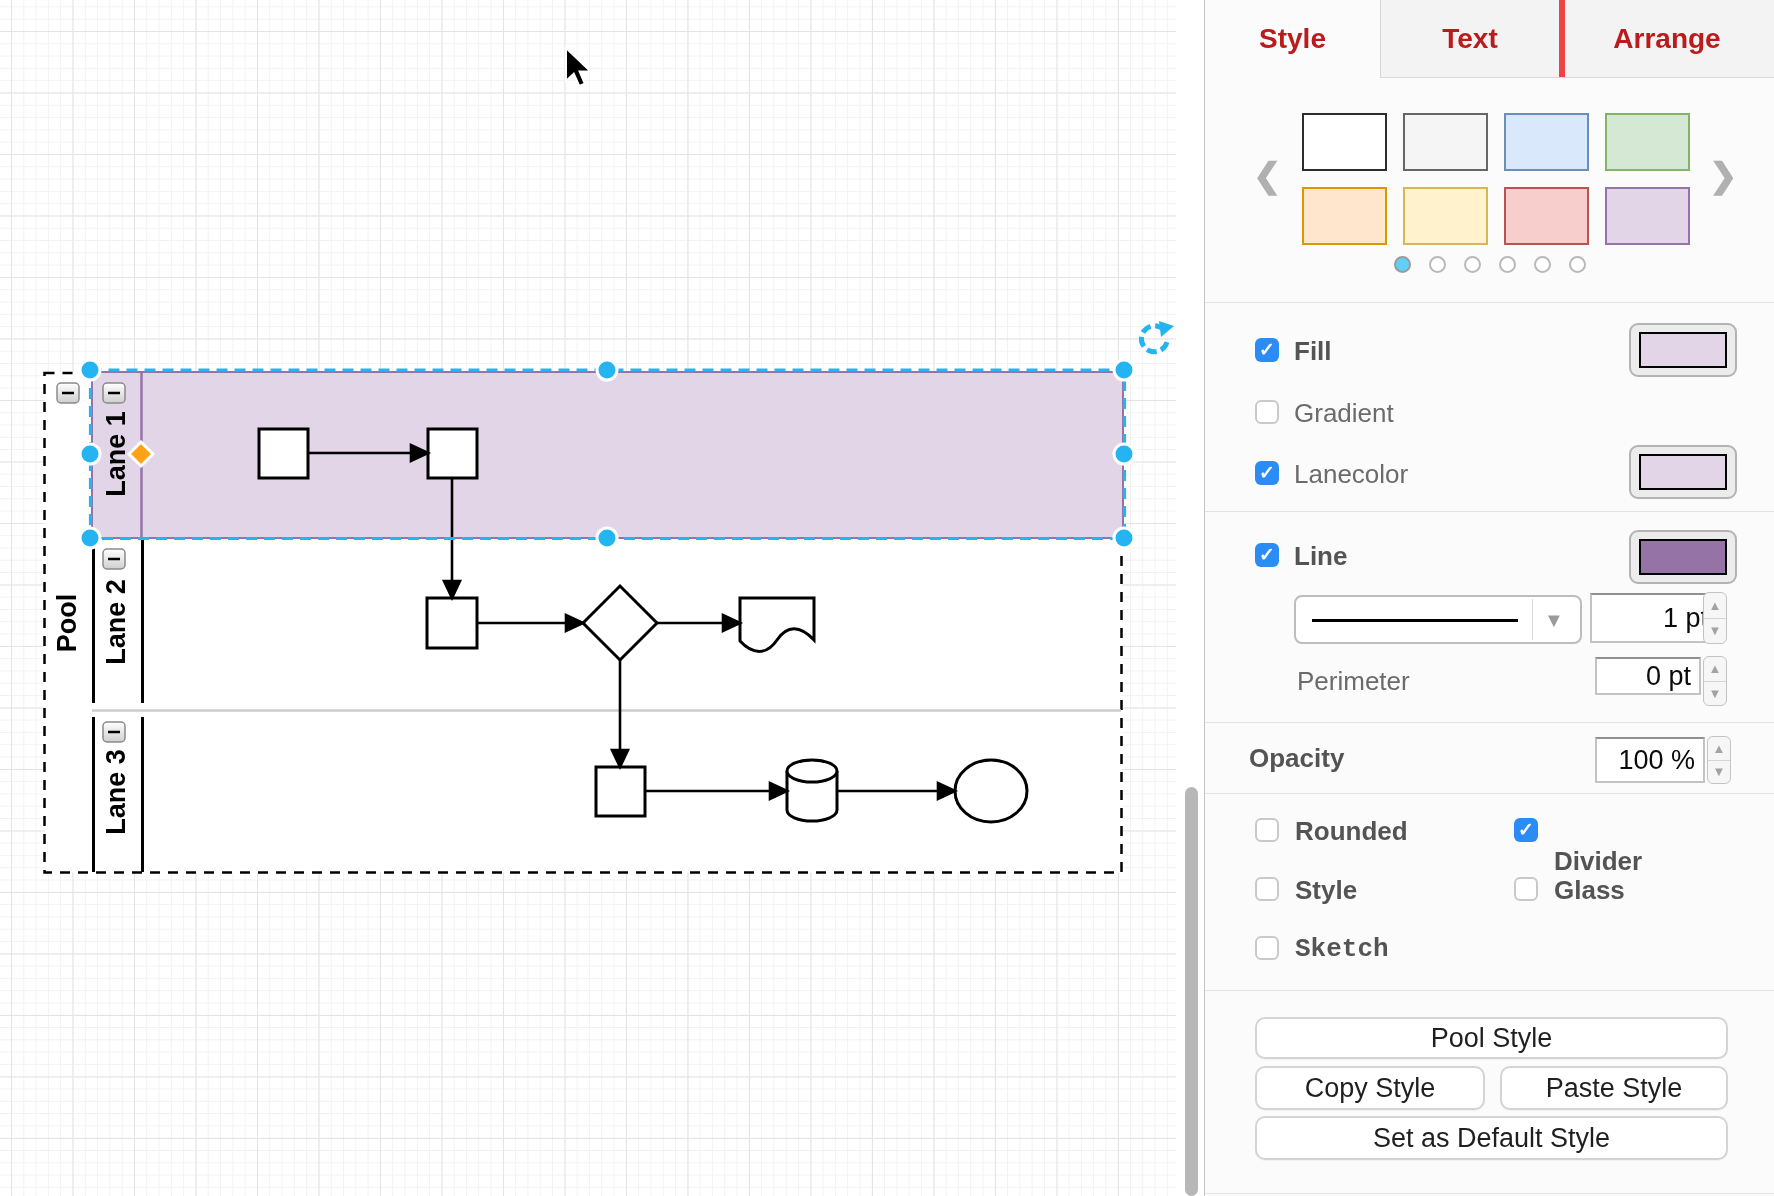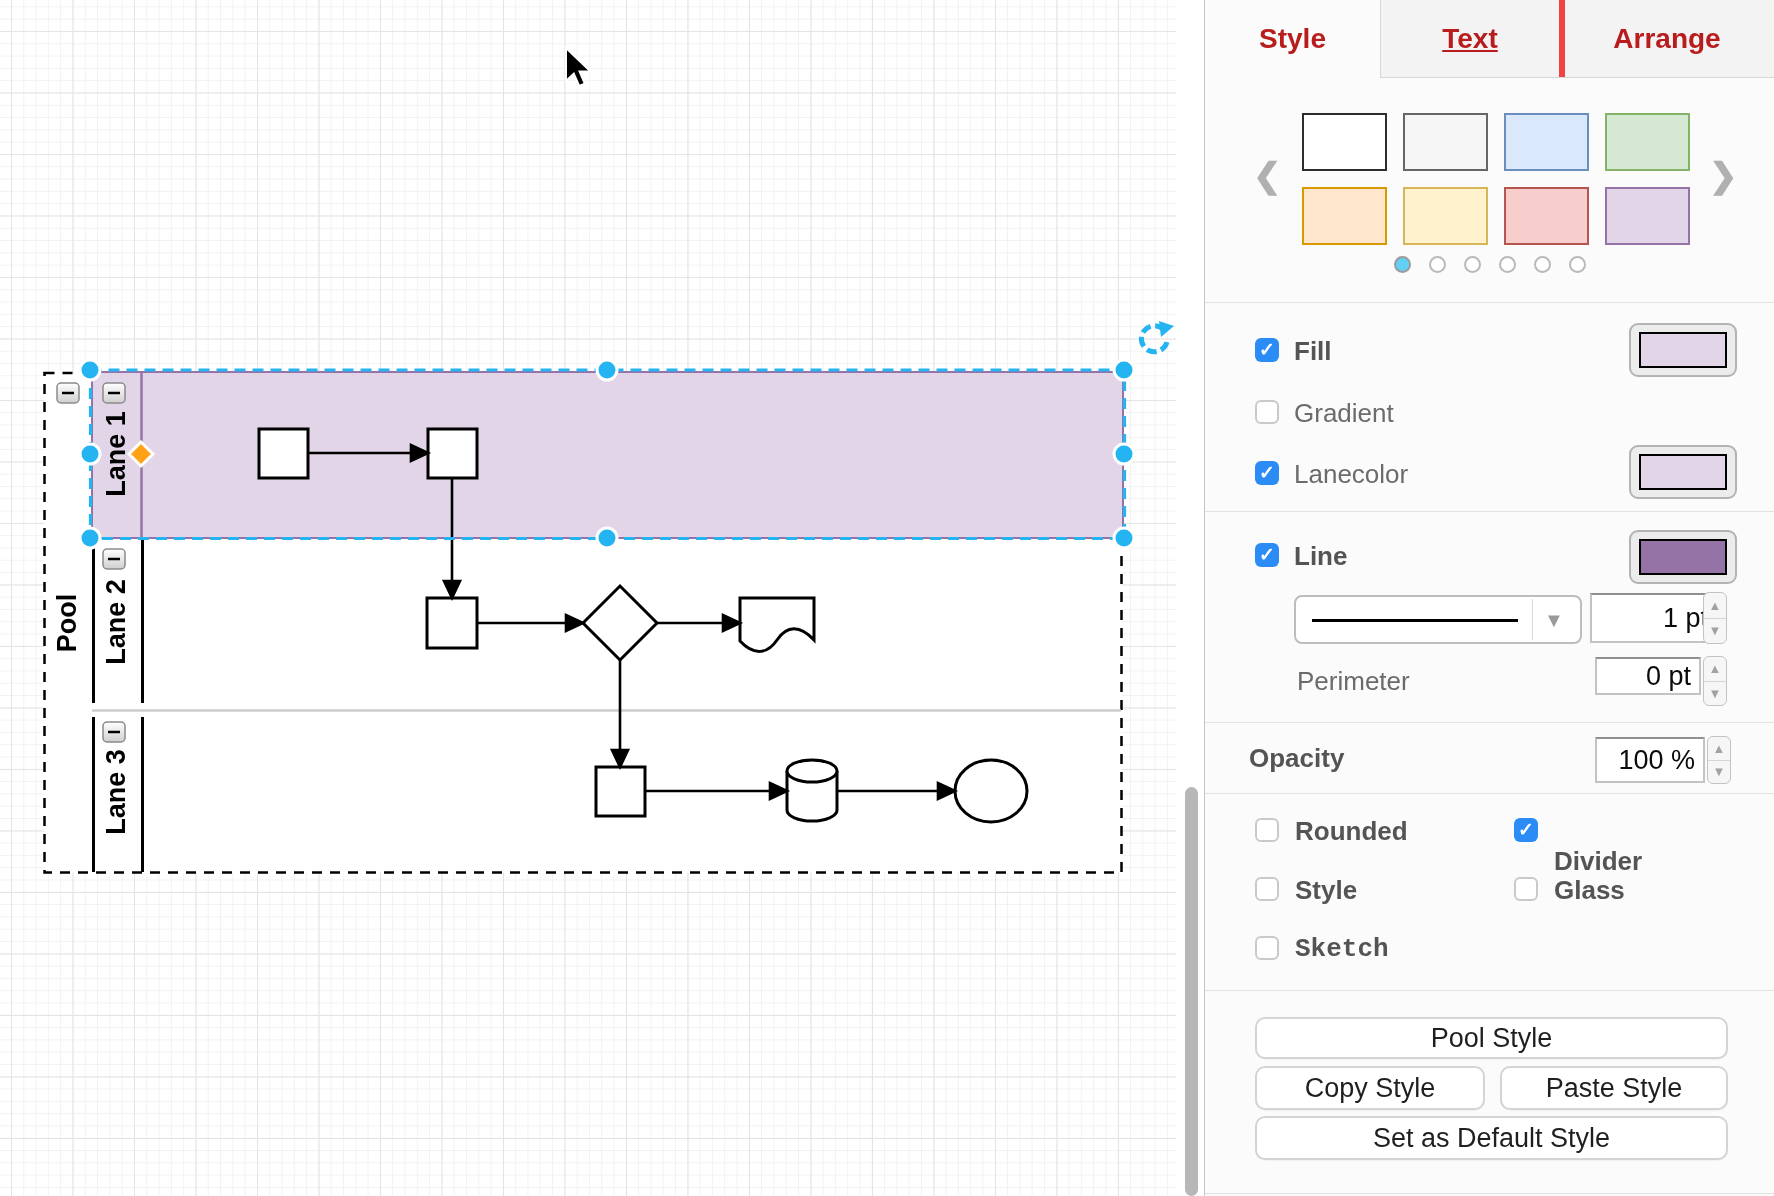--- a/index.html
+++ b/index.html
@@ -36,21 +36,21 @@
   #panel{
     position:absolute;left:1204px;top:0;width:570px;height:1196px;
     background:#fbfbfb;border-left:1px solid #c6c6c6;box-sizing:border-box;
   }
   #tabbar{position:absolute;left:0;top:0;width:570px;height:78px;border-bottom:1px solid #d8d8d8;box-sizing:border-box;background:#f3f3f3;}
   .tab{
     position:absolute;top:0;height:77px;display:flex;align-items:center;justify-content:center;
     font-size:28px;font-weight:bold;color:#b91c1c;box-sizing:border-box;background:#f3f3f3;
   }
   .tab.active{background:#fbfbfb;height:78px;border-right:1px solid #d8d8d8;}
-  .tab.t2{left:176px;width:178px;border-left:0px;text-decoration:underline;}
+  .tab.t2{left:176px;width:178px;border-left:0px;}
   .tab.t3{left:354px;width:186px;border-left:6px solid #ef4444;padding-left:24px;}
   .tab.t1{left:0px;width:176px;}
   .hdiv{position:absolute;left:0;width:570px;height:1px;background:#e3e3e3;}
   .chev{position:absolute;font-size:34px;font-weight:bold;color:#b0b0b0;cursor:pointer;}
   #swatch-grid{position:absolute;left:97px;top:113px;width:390px;height:132px;}
   .swatch{position:absolute;width:85px;height:58px;box-sizing:border-box;border:2px solid #000;cursor:pointer;}
   #dots{position:absolute;left:0px;top:255px;width:570px;text-align:center;}
   .dot{display:inline-block;width:17px;height:17px;border-radius:50%;border:2px solid #b9b9b9;background:#fff;margin:0 9px;box-sizing:border-box;vertical-align:middle;}
   .dot.active{background:#62d0f6;border-color:#9b9b9b;}
   

